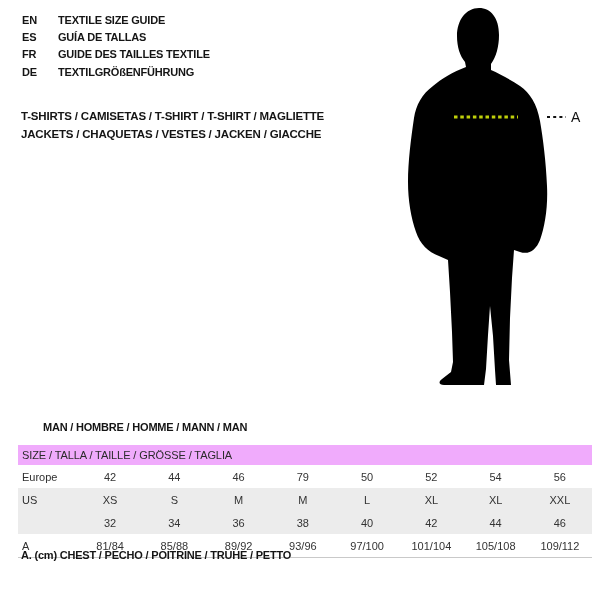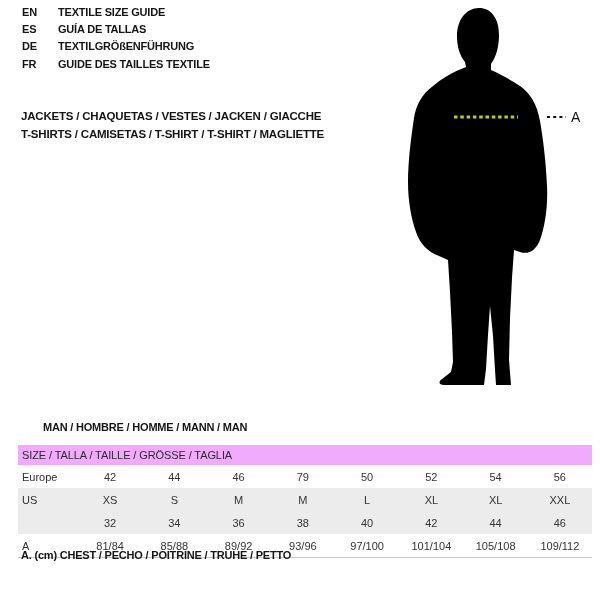--- a/index.html
+++ b/index.html
@@ -1,21 +1,21 @@
 <!DOCTYPE html>
 <html><head>
 <meta charset="utf-8">
 <style>
   html,body{margin:0;padding:0;}
   body{
     width:600px;height:600px;position:relative;background:#ffffff;
     font-family:"Liberation Sans",sans-serif;color:#111;overflow:hidden;
   }
   
-  .lang-guide{position:absolute;left:22px;top:4px;}
+  .lang-guide{position:absolute;left:22px;top:12px;}
   .lang-row{display:flex;font-weight:700;font-size:11px;line-height:17.2px;letter-spacing:-0.2px;color:#151515;}
   .lang-code{width:36px;flex:0 0 36px;}
   
   .cats{position:absolute;left:21px;top:107px;font-weight:700;font-size:11.5px;line-height:18px;letter-spacing:-0.2px;color:#151515;}
   
   .figure-wrap{position:absolute;left:395px;top:0;width:205px;height:400px;}
   
   .man-title{position:absolute;left:19px;top:421px;font-weight:700;font-size:11px;letter-spacing:-0.2px;color:#151515;margin-left:24px;}
   
   .size-table{
@@ -40,32 +40,32 @@
 <div class="lang-guide">
   <div class="lang-row">
     <span class="lang-code">EN</span>
     <span>TEXTILE SIZE GUIDE</span>
   </div>
   <div class="lang-row">
     <span class="lang-code">ES</span>
     <span>GUÍA DE TALLAS</span>
   </div>
   <div class="lang-row">
+    <span class="lang-code">FR</span>
+    <span>GUIDE DES TAILLES TEXTILE</span>
+  </div>
+  <div class="lang-row">
     <span class="lang-code">DE</span>
     <span>TEXTILGRÖßENFÜHRUNG</span>
-  </div>
-  <div class="lang-row">
-    <span class="lang-code">FR</span>
-    <span>GUIDE DES TAILLES TEXTILE</span>
   </div>
 </div>
 
 <div class="cats">
+  <div>T-SHIRTS / CAMISETAS / T-SHIRT / T-SHIRT / MAGLIETTE</div>
   <div>JACKETS / CHAQUETAS / VESTES / JACKEN / GIACCHE</div>
-  <div>T-SHIRTS / CAMISETAS / T-SHIRT / T-SHIRT / MAGLIETTE</div>
 </div>
 
 <div class="figure-wrap">
   <svg width="205" height="400" viewBox="0 0 205 400" aria-hidden="true">
     <path fill="#000000" d="
       M84 8
       C 71 8 62 20 62 36
       C 62 47 65 56 70 62
       L 71 67
       C 58 72 46 79 38 86

